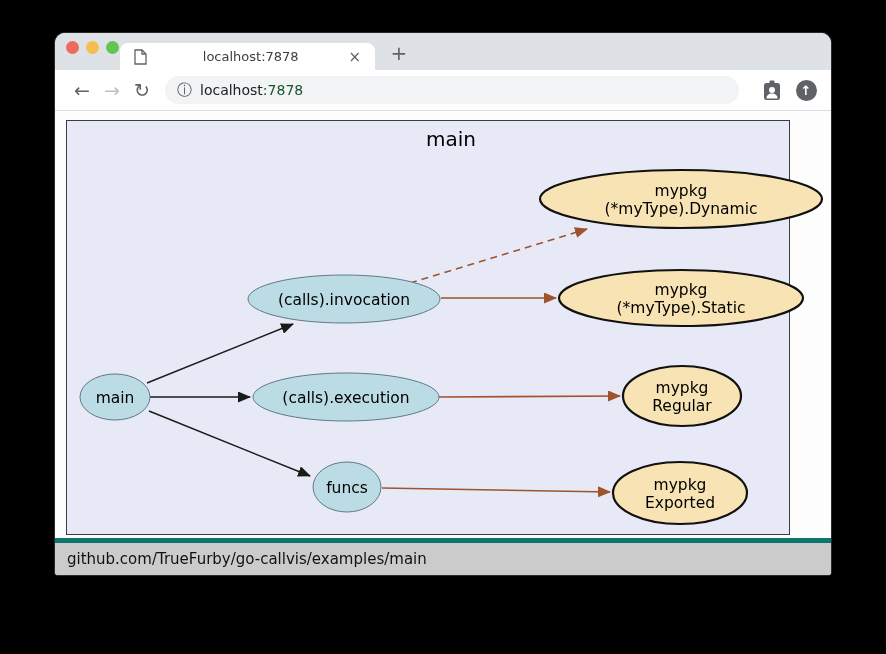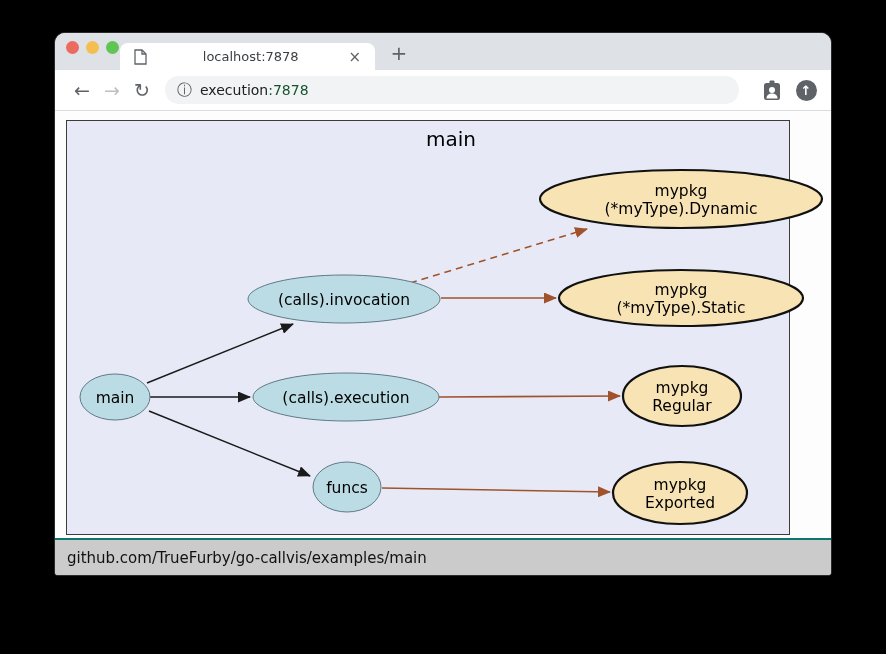--- a/index.html
+++ b/index.html
@@ -45,21 +45,21 @@
                 font-size:13px; font-weight:bold; display:flex; align-items:center;
                 justify-content:center; line-height:1; }
 
   
   .content { flex:1; background:#fdfdfd; position:relative; overflow:hidden; }
   .graph-frame { position:absolute; left:11px; top:9px; width:724px; height:415px;
                  background:#e7eaf6; border:1px solid #3c3c3c; }
   .graph-frame svg { display:block; }
 
   
-  .statusbar { height:37px; flex:none; background:#cbcbcb; border-top:2px solid #0f766e;
+  .statusbar { height:37px; flex:none; background:#cbcbcb; border-top:5px solid #0f766e;
                display:flex; align-items:center; padding:0 12px; }
   .statusbar span { font-size:15px; color:#111; }
 </style>
 </head>
 <body>
 
 <div class="screen">
   <div class="window">
 
     <div class="tabstrip">
@@ -80,21 +80,21 @@
       </div>
       <div class="newtab">+</div>
     </div>
 
     <div class="toolbar">
       <span class="nav-btn">←</span>
       <span class="nav-btn disabled">→</span>
       <span class="nav-btn">↻</span>
       <div class="omnibox">
         <span class="info-ic">ⓘ</span>
-        <span class="url"><span>execution</span><span class="port">:7878</span></span>
+        <span class="url"><span>localhost</span><span class="port">:7878</span></span>
       </div>
       <span class="right-ic">
         <svg width="20" height="22" viewBox="0 0 20 22">
           <rect x="2" y="4" width="16" height="17" rx="2.5" fill="#5f6368"></rect>
           <rect x="7.5" y="1.5" width="5" height="4" rx="1" fill="#5f6368"></rect>
           <circle cx="10" cy="11" r="3" fill="#fff"></circle>
           <path d="M4.5 19.5 c0-3.2 2.5-5 5.5-5 s5.5 1.8 5.5 5 z" fill="#fff"></path>
         </svg>
       </span>
       <span class="right-ic">

